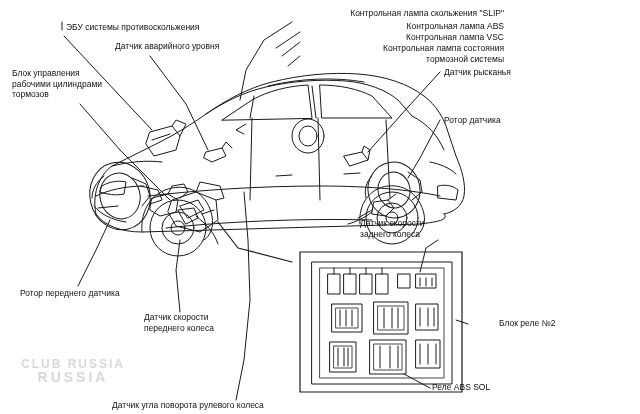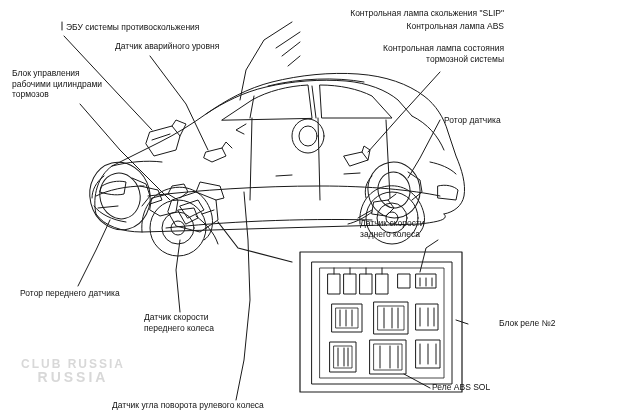--- a/index.html
+++ b/index.html
@@ -224,24 +224,26 @@
   <div class="label" style="left:104px; top:41px; width:150px;margin-left:11px;">Датчик аварийного уровня</div>
 
   <div class="label" style="left:12px; top:68px; width:110px;">Блок управления
 рабочими цилиндрами
 тормозов</div>
 
   <div class="label right" style="left:238px; top:8px; width:266px;">Контрольная лампа скольжения "SLIP"</div>
 
   <div class="label right" style="left:300px; top:21px; width:204px;">Контрольная лампа ABS</div>
 
+  <div class="label right" style="left:300px; top:32px; width:204px;">Контрольная лампа VSC</div>
 
   <div class="label right" style="left:300px; top:43px; width:204px;">Контрольная лампа состояния
 тормозной системы</div>
 
+  <div class="label" style="left:444px; top:67px; width:120px;">Датчик рысканья</div>
 
   <div class="label" style="left:444px; top:115px; width:110px;">Ротор датчика</div>
 
   <div class="label" style="left:360px; top:218px; width:120px;">Датчик скорости
 заднего колеса</div>
 
 
   <div class="label" style="left:470px; top:318px; width:110px;margin-left:29px;">Блок реле №2</div>
 
   <div class="label" style="left:432px; top:382px; width:110px;">Реле ABS SOL</div>

